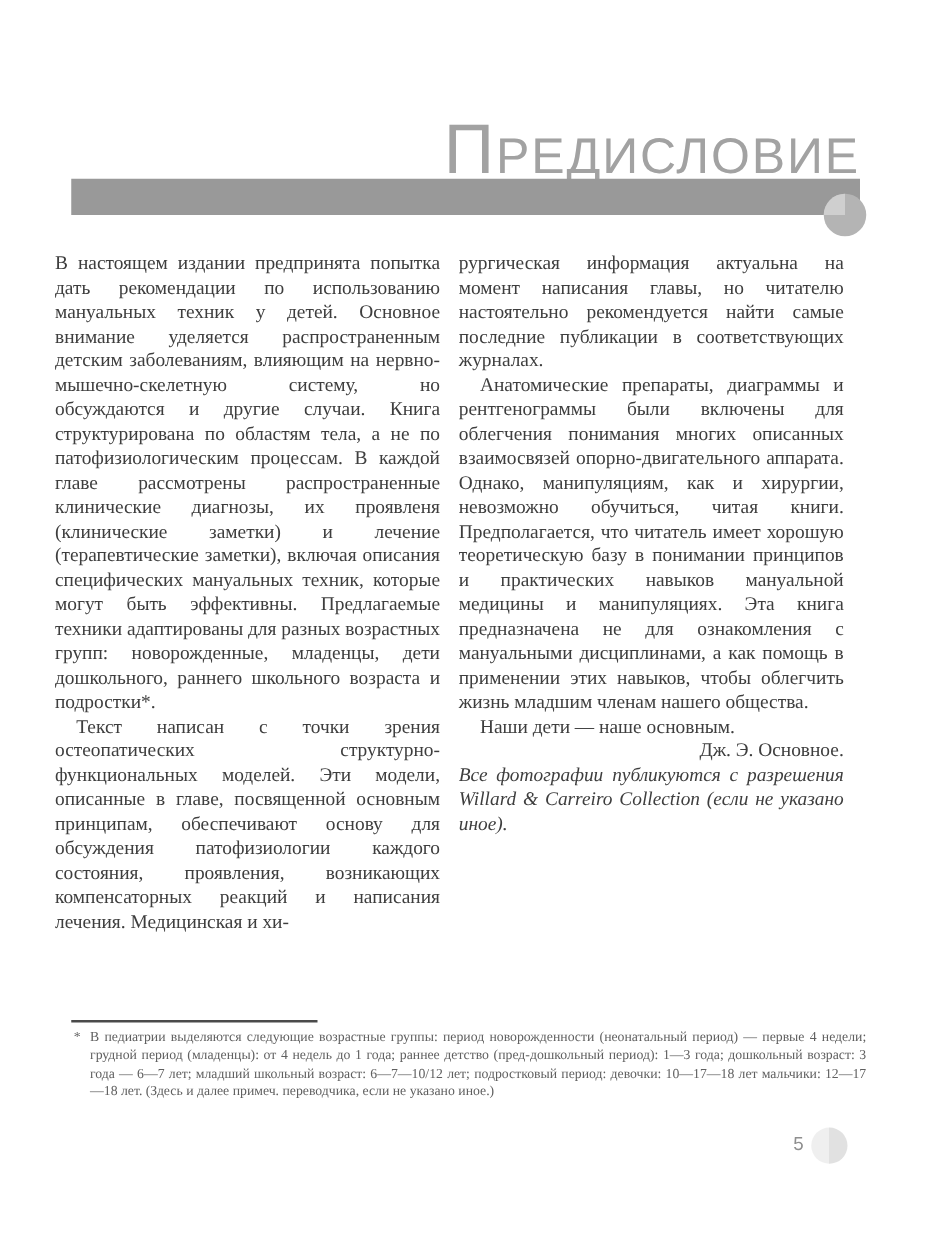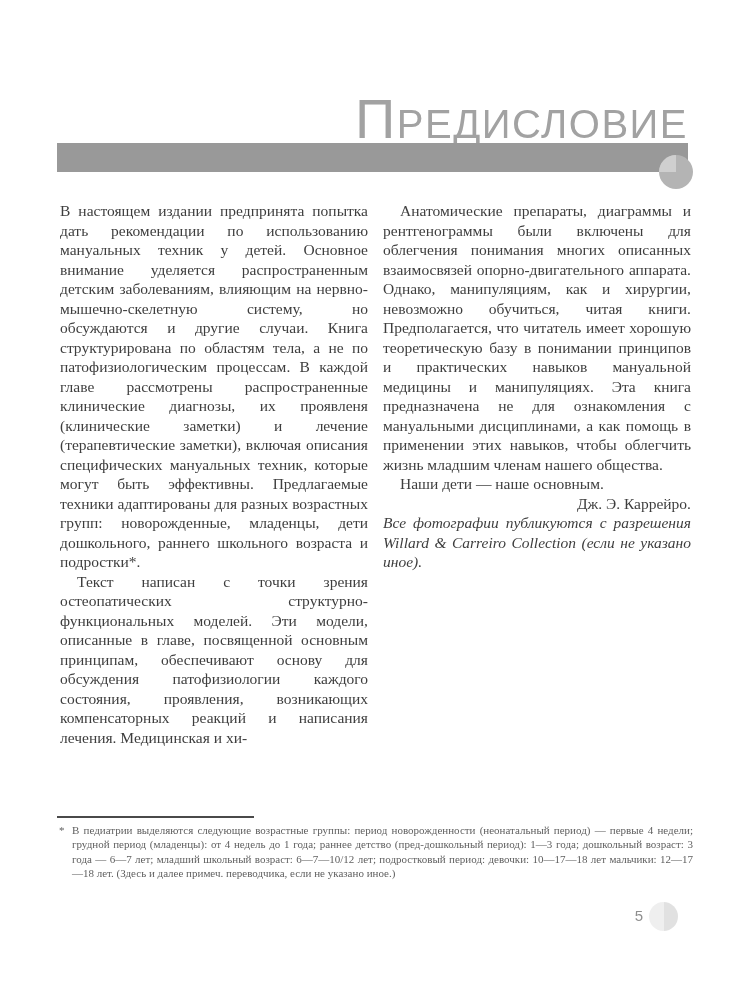--- a/index.html
+++ b/index.html
@@ -53,21 +53,21 @@
     top: 0;
     width: 17px;
     height: 17px;
     background: #cfcfcf;
     border-radius: 100% 0 0 0;
   }
 
   
   .columns {
     position: absolute;
-    left: 60px;
+    left: 44px;
     top: 201px;
     width: 632px;
     display: flex;
     gap: 15px;
   }
   .col {
     width: 308px;
     font-size: 15.5px;
     line-height: 19.5px;
     text-align: justify;
@@ -136,23 +136,24 @@
   <div class="header-circle">
     <div class="quad"></div>
   </div>
 
   <div class="columns">
     <div class="col">
       <p>В настоящем издании предпринята попытка дать рекомендации по использованию мануальных техник у детей. Основное внимание уделяется распространенным детским заболеваниям, влияющим на нервно-мышечно-скелетную систему, но обсуждаются и другие случаи. Книга структурирована по областям тела, а не по патофизиологическим процессам. В каждой главе рассмотрены распространенные клинические диагнозы, их проявленя (клинические заметки) и лечение (терапевтические заметки), включая описания специфических мануальных техник, которые могут быть эффективны. Предлагаемые техники адаптированы для разных возрастных групп: новорожденные, младенцы, дети дошкольного, раннего школьного возраста и подростки*.</p>
       <p class="indent">Текст написан с точки зрения остеопатических структурно-функциональных моделей. Эти модели, описанные в главе, посвященной основным принципам, обеспечивают основу для обсуждения патофизиологии каждого состояния, проявления, возникающих компенсаторных реакций и написания лечения. Медицинская и хи-</p>
     </div>
     <div class="col">
+      <p>рургическая информация актуальна на момент написания главы, но читателю настоятельно рекомендуется найти самые последние публикации в соответствующих журналах.</p>
       <p class="indent">Анатомические препараты, диаграммы и рентгенограммы были включены для облегчения понимания многих описанных взаимосвязей опорно-двигательного аппарата. Однако, манипуляциям, как и хирургии, невозможно обучиться, читая книги. Предполагается, что читатель имеет хорошую теоретическую базу в понимании принципов и практических навыков мануальной медицины и манипуляциях. Эта книга предназначена не для ознакомления с мануальными дисциплинами, а как помощь в применении этих навыков, чтобы облегчить жизнь младшим членам нашего общества.</p>
       <p class="indent">Наши дети — наше основным.</p>
-      <p class="align-right">Дж. Э. Каррейро.</p>
+      <p class="align-right">Дж. Э. Основное.</p>
       <p class="credit">Все фотографии публикуются с разрешения Willard &amp; Carreiro Collection (если не указано иное).</p>
     </div>
   </div>
 
   <div class="footnote">
     <div class="footnote-rule"></div>
     <div class="footnote-body">
       <span class="footnote-marker">*</span>
       <span>В педиатрии выделяются следующие возрастные группы: период новорожденности (неонатальный период) — первые 4 недели; грудной период (младенцы): от 4 недель до 1 года; раннее детство (пред-дошкольный период): 1—3 года; дошкольный возраст: 3 года — 6—7 лет; младший школьный возраст: 6—7—10/12 лет; подростковый период: девочки: 10—17—18 лет мальчики: 12—17—18 лет. (Здесь и далее примеч. переводчика, если не указано иное.)</span>
     </div>

